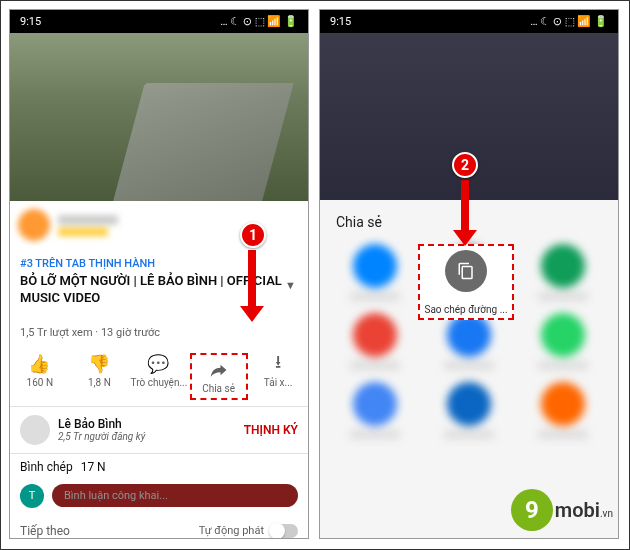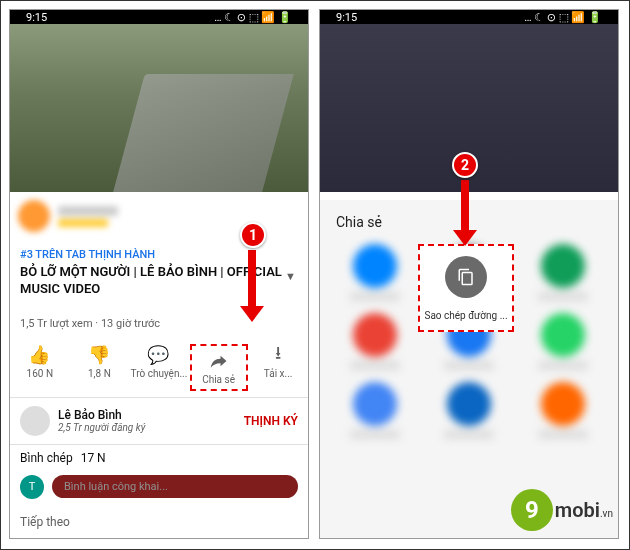--- a/index.html
+++ b/index.html
@@ -1,21 +1,21 @@
 <!DOCTYPE html>
 <html><head>
 <meta charset="utf-8">
 <style>
 * { margin: 0; padding: 0; box-sizing: border-box; font-family: Roboto, Arial, sans-serif; }
 body { background: #fff; width: 630px; height: 550px; position: relative; }
 .container { display: flex; gap: 10px; padding: 8px; border: 1px solid #333; width: 630px; height: 550px; position: relative; }
 .phone { width: 300px; height: 530px; border: 1px solid #999; background: #fff; position: relative; overflow: hidden; }
 
 
-.status-bar { height: 14px; background: #000; color: #fff; display: flex; align-items: center; justify-content: space-between; padding: 0 16px; font-size: 11px; }
+.status-bar { height: 23px; background: #000; color: #fff; display: flex; align-items: center; justify-content: space-between; padding: 0 10px; font-size: 11px; }
 .status-icons { display: flex; gap: 4px; align-items: center; }
 
 
 .video-area { height: 168px; background: #2a3a2a; position: relative; overflow: hidden; }
 .video-area.dark { background: #1a1a2a; }
 .video-landscape { position: absolute; inset: 0; background: linear-gradient(180deg, #8a9a7a 0%, #6a7a5a 40%, #4a5a3a 100%); }
 .video-landscape::after { content: ""; position: absolute; left: 40%; top: 30%; width: 50%; height: 70%; background: linear-gradient(135deg, #aaa 0%, #888 100%); border-radius: 4px 0 0 0; transform: skewX(-15deg); opacity: 0.6; }
 .video-interior { position: absolute; inset: 0; background: linear-gradient(180deg, #3a3a4a 0%, #2a2a3a 100%); }
 
 
@@ -60,21 +60,21 @@
 .autoplay { display: flex; align-items: center; gap: 6px; }
 .autoplay-label { font-size: 11px; color: #606060; }
 .toggle { width: 28px; height: 14px; background: #ccc; border-radius: 7px; position: relative; }
 .toggle::after { content: ""; position: absolute; width: 16px; height: 16px; background: #fff; border-radius: 50%; top: -1px; left: -1px; box-shadow: 0 1px 2px rgba(0,0,0,0.3); }
 .share-sheet { position: absolute; left: 0; right: 0; top: 190px; bottom: 0; background: #f5f5f5; padding: 14px 10px; }
 .share-title { font-size: 14px; color: #202020; margin-bottom: 14px; padding-left: 6px; }
 .share-grid { display: grid; grid-template-columns: repeat(3, 1fr); gap: 12px 4px; filter: blur(4px); }
 .share-item { display: flex; flex-direction: column; align-items: center; gap: 4px; }
 .share-icon { width: 44px; height: 44px; border-radius: 50%; }
 .share-item-label { font-size: 10px; color: #606060; background: #ddd; width: 50px; height: 9px; border-radius: 2px; }
-.share-copy-highlighted { position: absolute; left: 98px; top: 44px; width: 96px; height: 88px; background: #fff; border: 2px dashed #e60000; display: flex; flex-direction: column; align-items: center; justify-content: center; gap: 12px; filter: none; z-index: 5; }
+.share-copy-highlighted { position: absolute; left: 98px; top: 44px; width: 96px; height: 76px; background: #fff; border: 2px dashed #e60000; display: flex; flex-direction: column; align-items: center; justify-content: center; gap: 12px; filter: none; z-index: 5; }
 .copy-icon { width: 42px; height: 42px; border-radius: 50%; background: #6a6a6a; display: flex; align-items: center; justify-content: center; color: #fff; font-size: 18px; }
 .copy-label { font-size: 10px; color: #303030; text-align: center; }
 
 
 .marker { position: absolute; width: 26px; height: 26px; border-radius: 50%; background: #e60000; border: 2px solid #fff; color: #fff; font-weight: bold; font-size: 14px; display: flex; align-items: center; justify-content: center; z-index: 20; box-shadow: 0 1px 3px rgba(0,0,0,0.4); }
 .arrow-down { position: absolute; z-index: 19; }
 .arrow-down .shaft { width: 8px; background: #e60000; margin: 0 auto; }
 .arrow-down .head { width: 0; height: 0; border-left: 12px solid transparent; border-right: 12px solid transparent; border-top: 16px solid #e60000; margin: 0 auto; }
 
 
@@ -155,20 +155,24 @@
       <span>Bình chép</span>
       <span>17 N</span>
     </div>
     <div class="comment-input-row">
       <div class="comment-avatar">T</div>
       <div class="comment-input">Bình luận công khai...</div>
     </div>
 
     <div class="upnext-row">
       <div class="upnext-label">Tiếp theo</div>
+      <div class="autoplay">
+        <div class="autoplay-label">Tự động phát</div>
+        <div class="toggle"></div>
+      </div>
     </div>
 
     <div class="marker" style="left:230px; top:212px;">1</div>
     <div class="arrow-down" style="left:230px; top:240px;">
       <div class="shaft" style="height:56px;"></div>
       <div class="head"></div>
     </div>
   </div>
 
   <div class="phone">

